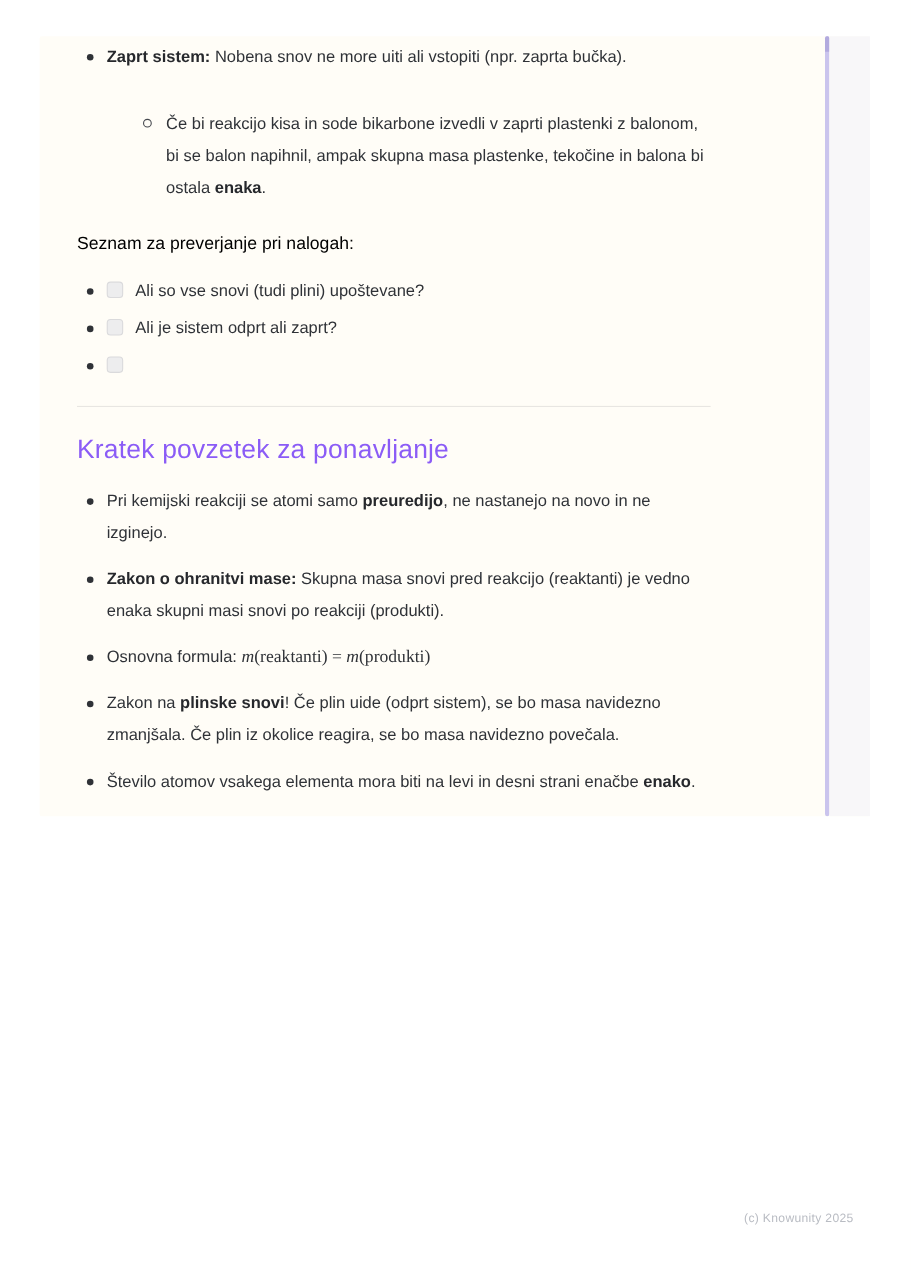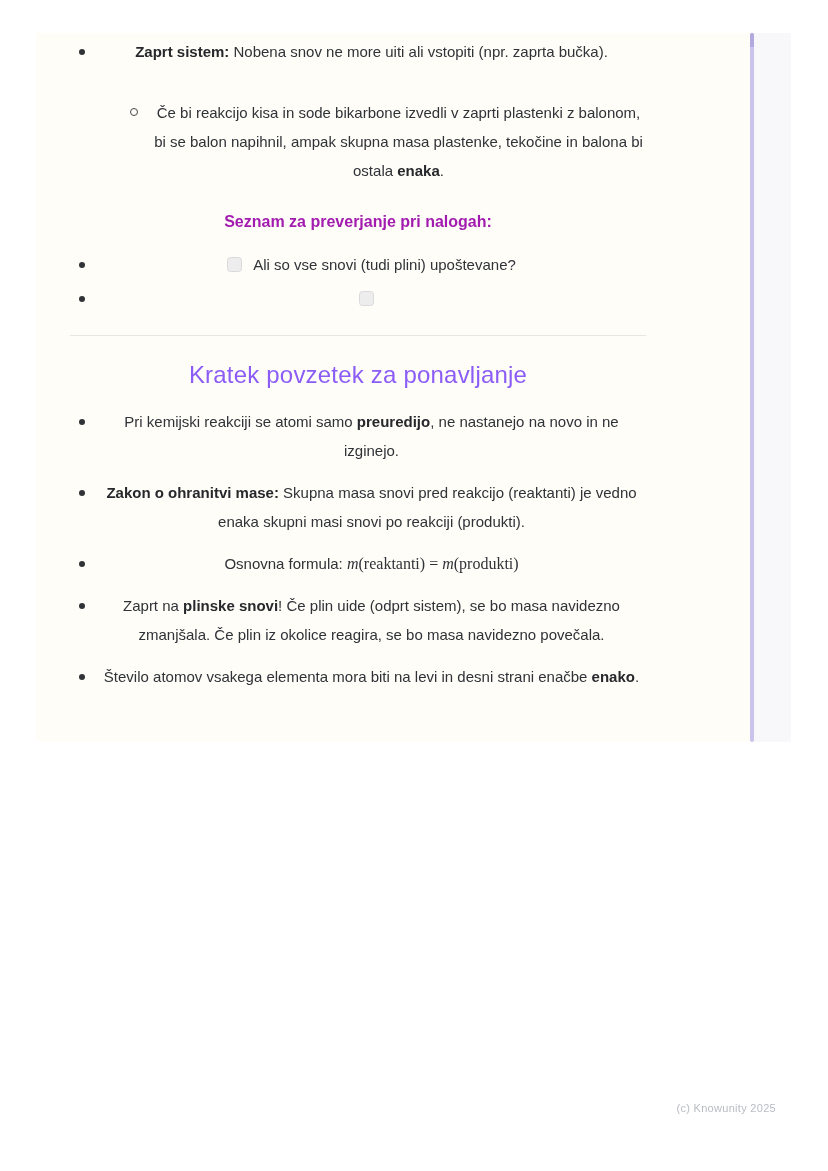--- a/index.html
+++ b/index.html
@@ -4,21 +4,21 @@
 <style>
   html,body { margin:0; padding:0; }
   body {
     width:828px; height:1171px; position:relative;
     background:#ffffff;
     font-family:"Liberation Sans", sans-serif;
     -webkit-font-smoothing:antialiased;
   }
   .page-card {
     position:absolute; left:36px; top:33px; width:755px; height:709px;
-    background:#fffdf7; border-radius:2px;text-align:center;
+    background:#fffdf7; border-radius:2px;
   }
   .side-strip {
     position:absolute; top:0; right:0; width:37px; height:100%;
     background:#f8f7f9;
   }
   .accent-line {
     position:absolute; top:0; right:37px; width:4px; height:100%;
     background:#cac4ed; border-radius:2px;
   }
   .accent-line .cap {
@@ -39,22 +39,22 @@
   }
   .sub-list { margin-top:32px; }
   .sub-list > li { position:relative; margin-left:27px; padding-left:27px; }
   .sub-list > li::before {
     content:""; position:absolute; left:6px; top:10px;
     width:6px; height:6px; border-radius:50%;
     border:1.5px solid #45484e; background:transparent;
   }
 
   .check-heading {
-    margin:22px 0 0 0; font-weight:bold; font-size:16px;
-    line-height:29px; color:#a21caf;
+    margin:22px 0 0 0; font-weight:normal; font-size:16px;
+    line-height:29px; color:#000000;
   }
   .check-list { margin-top:14px; }
   .check-list > li {
     position:relative; padding-left:27px; margin-bottom:5px; line-height:29px;
   }
   .check-list > li::before {
     content:""; position:absolute; left:9px; top:12px;
     width:6px; height:6px; border-radius:50%; background:#2f3237;
   }
   .checkbox {
@@ -98,32 +98,33 @@
             <span id="closed-system-sub-text"><span>Če bi reakcijo kisa in sode bikarbone izvedli v zaprti plastenki z balonom, bi se balon napihnil, ampak skupna masa plastenke, tekočine in balona bi ostala </span><strong>enaka</strong><span>.</span></span>
           </li>
         </ul>
       </li>
     </ul>
 
     <p class="check-heading">Seznam za preverjanje pri nalogah:</p>
 
     <ul class="check-list" id="check-list">
         <li><span class="checkbox"></span><span>Ali so vse snovi (tudi plini) upoštevane?</span></li>
+        <li><span class="checkbox"></span><span>Ali je sistem odprt ali zaprt?</span></li>
         <li><span class="checkbox"></span></li>
       </ul>
 
     <hr class="divider">
 
     <h2 class="summary-heading">Kratek povzetek za ponavljanje</h2>
 
     <ul class="summary-list" id="summary-list">
         <li><span>Pri kemijski reakciji se atomi samo </span><strong>preuredijo</strong><span>, ne nastanejo na novo in ne izginejo.</span></li>
         <li><strong>Zakon o ohranitvi mase:</strong><span> Skupna masa snovi pred reakcijo (reaktanti) je vedno enaka skupni masi snovi po reakciji (produkti).</span></li>
         <li><span>Osnovna formula: </span><span class="math mi">m</span><span class="math">(reaktanti) = </span><span class="math mi">m</span><span class="math">(produkti)</span></li>
-        <li><span>Zaprt na </span><strong>plinske snovi</strong><span>! Če plin uide (odprt sistem), se bo masa navidezno zmanjšala. Če plin iz okolice reagira, se bo masa navidezno povečala.</span></li>
+        <li><span>Zakon na </span><strong>plinske snovi</strong><span>! Če plin uide (odprt sistem), se bo masa navidezno zmanjšala. Če plin iz okolice reagira, se bo masa navidezno povečala.</span></li>
         <li><span>Število atomov vsakega elementa mora biti na levi in desni strani enačbe </span><strong>enako</strong><span>.</span></li>
       </ul>
 
   </div>
 
   <div class="accent-line">
     <div class="cap"></div>
   </div>
   <div class="side-strip"></div>
 </div>

